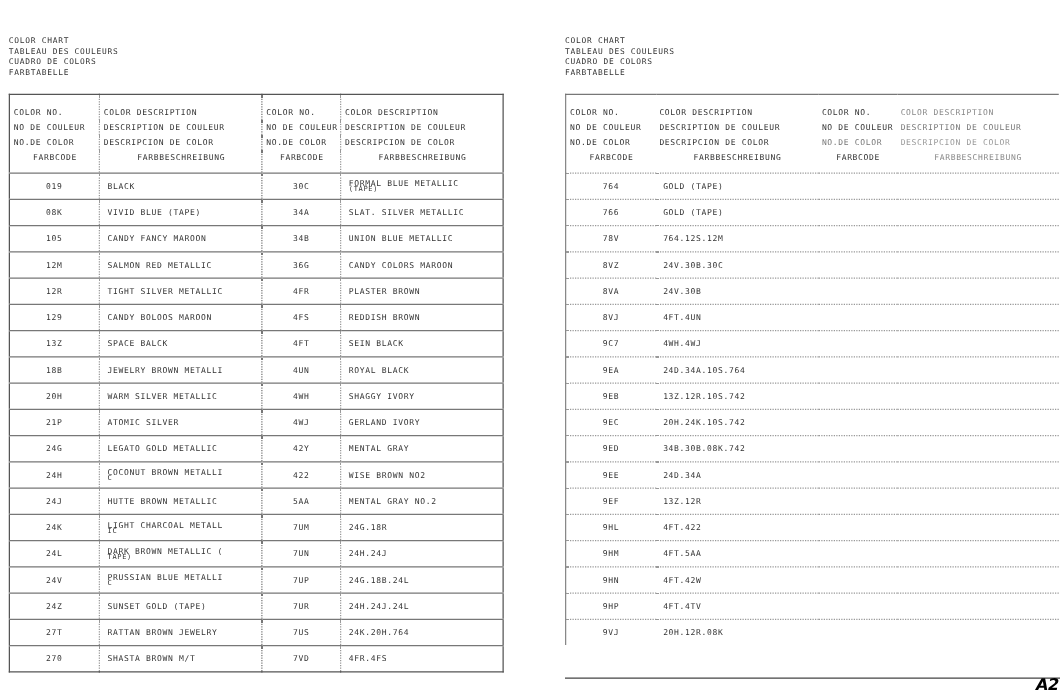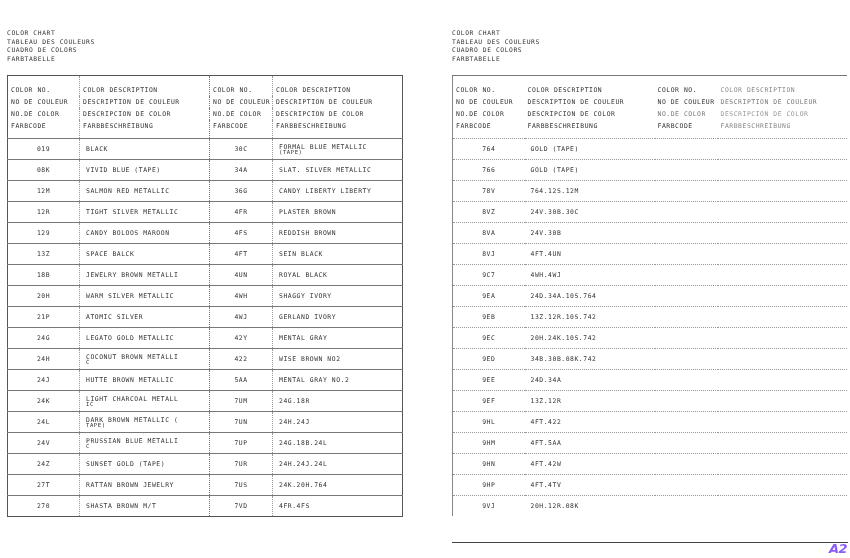--- a/index.html
+++ b/index.html
@@ -18,39 +18,39 @@
 
   table.chart { position:absolute; border-collapse:collapse; font-size:6.4px; letter-spacing:0.55px; color:#333; table-layout:fixed;border-radius:27px; }
   .page-left table.chart { left:7px; top:75px; width:395px; border:1px solid #555; }
   .page-right table.chart { left:22px; top:75px; width:394px; border-top:1px solid #777; border-left:1px solid #888; }
 
   table.chart th {
     font-weight:normal; text-align:left; padding:0 2px 0 3px; height:12px; line-height:12px;
     white-space:nowrap; overflow:hidden; vertical-align:middle;
   }
   table.chart thead tr:first-child th { padding-top:8px; }
-  table.chart thead tr:last-child th { padding-bottom:6px; }
+  table.chart thead tr:last-child th { padding-bottom:6px;text-align:center; }
   .page-left table.chart th.c2, .page-left table.chart td.c2 { border-right:1px dotted #777; }
   .page-left table.chart th.c1, .page-left table.chart td.c1 { border-right:1px dotted #999; }
   .page-left table.chart th.c3, .page-left table.chart td.c3 { border-right:1px dotted #999; }
 
   table.chart td {
     height:20px; padding:0 2px; white-space:nowrap; overflow:hidden; vertical-align:middle;
   }
   .page-left table.chart tbody tr td { border-top:1px solid #777; }
   .page-right table.chart tbody tr td { border-top:1px dotted #999; }
   table.chart td.code { text-align:center; }
   table.chart td.desc { padding-left:6px; }
   .wrapnote { display:block; font-size:5.6px; line-height:5px; margin-top:-1px; }
 
   .bottom-rule { position:absolute; height:1px; background:#444; }
   .page-right .bottom-rule { left:22px; top:542px; width:396px; }
   .page-mark {
     position:absolute; right:3px; bottom:2px; font-family:"DejaVu Sans",sans-serif;
-    font-weight:bold; font-style:italic; font-size:13px; color:#8b5cf6; letter-spacing:-0.5px;
+    font-weight:bold; font-style:italic; font-size:13px; color:#000000; letter-spacing:-0.5px;
   }
 </style>
 </head>
 <body>
 
 <div class="page page-left">
   <div class="title-block">
     <span class="title-line">COLOR CHART</span>
     <span class="title-line">TABLEAU DES COULEURS</span>
     <span class="title-line">CUADRO DE COLORS</span>
@@ -97,24 +97,30 @@
           <td class="c3 code"><span>30C</span></td>
           <td class="c4 desc"><span>FORMAL BLUE METALLIC</span><span class="wrapnote">(TAPE)</span></td>
         </tr>
         <tr>
           <td class="c1 code"><span>08K</span></td>
           <td class="c2 desc"><span>VIVID BLUE (TAPE)</span></td>
           <td class="c3 code"><span>34A</span></td>
           <td class="c4 desc"><span>SLAT. SILVER METALLIC</span></td>
         </tr>
         <tr>
+          <td class="c1 code"><span>105</span></td>
+          <td class="c2 desc"><span>CANDY FANCY MAROON</span></td>
+          <td class="c3 code"><span>34B</span></td>
+          <td class="c4 desc"><span>UNION BLUE METALLIC</span></td>
+        </tr>
+        <tr>
           <td class="c1 code"><span>12M</span></td>
           <td class="c2 desc"><span>SALMON RED METALLIC</span></td>
           <td class="c3 code"><span>36G</span></td>
-          <td class="c4 desc"><span>CANDY LIBERTY LIBERTY</span></td>
+          <td class="c4 desc"><span>CANDY COLORS MAROON</span></td>
         </tr>
         <tr>
           <td class="c1 code"><span>12R</span></td>
           <td class="c2 desc"><span>TIGHT SILVER METALLIC</span></td>
           <td class="c3 code"><span>4FR</span></td>
           <td class="c4 desc"><span>PLASTER BROWN</span></td>
         </tr>
         <tr>
           <td class="c1 code"><span>129</span></td>
           <td class="c2 desc"><span>CANDY BOLOOS MAROON</span></td>

